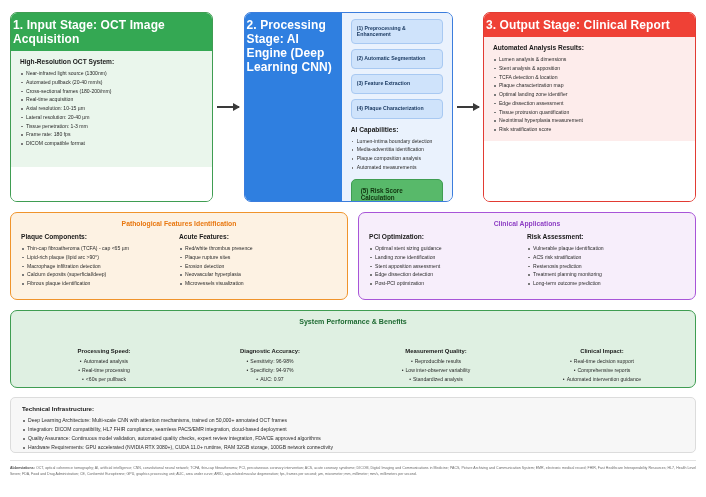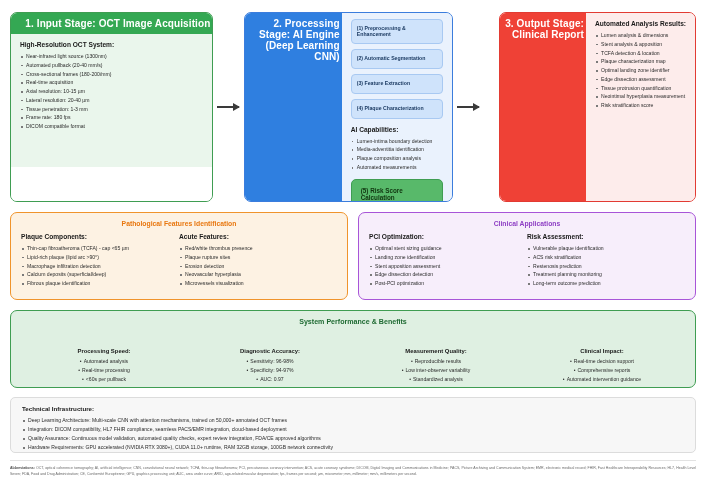--- a/index.html
+++ b/index.html
@@ -8,21 +8,21 @@
     background:#ffffff;
     font-family:"Liberation Sans", sans-serif;
     color:#1a1a1a;
     overflow:hidden;
   }
   .page{position:relative;width:706px;height:497px;box-sizing:border-box;padding:12px 10px 4px 10px;}
 
   
   .panel{border-radius:7px;overflow:hidden;box-sizing:border-box;background:#fff;}
   .panel-head{
-    text-align:right;font-weight:bold;font-size:10px;color:#ffffff;
+    text-align:left;font-weight:bold;font-size:12px;color:#ffffff;
     padding:5px 2px 5px 2px;letter-spacing:.1px;
   }
   .panel-body{padding:7px 9px 7px 9px;box-sizing:border-box;}
 
   h4{margin:0 0 4px 0;font-size:6.6px;font-weight:bold;}
   ul{margin:0;padding:0;list-style:none;}
   li{
     font-size:5.1px;line-height:1.72;color:#2a2a2a;
     padding-left:6px;position:relative;white-space:nowrap;
   }
@@ -66,21 +66,21 @@
   }
   .riskbox{
     margin-top:7px;background:#58b96a;border:1px solid #3f9d52;border-radius:5px;
     padding:7px 9px 8px 9px;
   }
   .riskbox h4{color:#10340f;font-size:6.3px;margin-bottom:4px;}
   .riskbox li{color:#102d12;}
   .riskbox li:before{background:#17431a;}
 
   
-  .stage3{border:1.3px solid #e23b33;height:100%;display:flex;flex-direction:row;margin-left:16px;}
+  .stage3{border:1.3px solid #e23b33;height:100%;display:flex;flex-direction:column;}
   .stage3 .panel-head{background:#ef4136;}
   .stage3 .panel-body{background:#fdeceb;flex:0 0 auto;}
   .stage3-foot{background:#ffffff;flex:1;}
 
   
   .midrow{display:flex;gap:10px;margin-top:10px;height:88px;}
   .patho{
     width:338px;box-sizing:border-box;
     border:1.3px solid #f0942c;border-radius:7px;background:#fdf2e3;
     padding:7px 10px;

